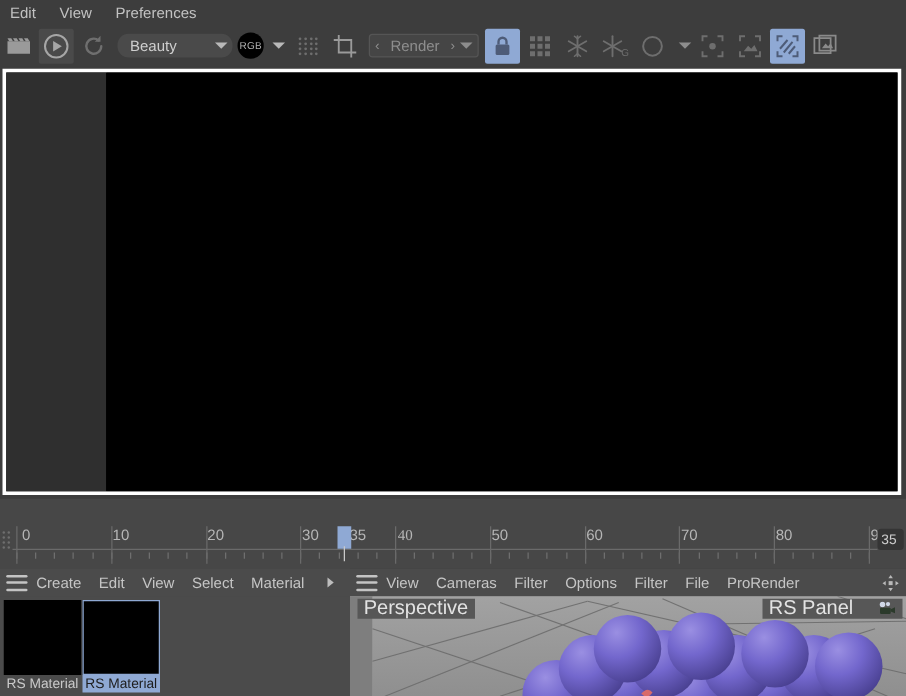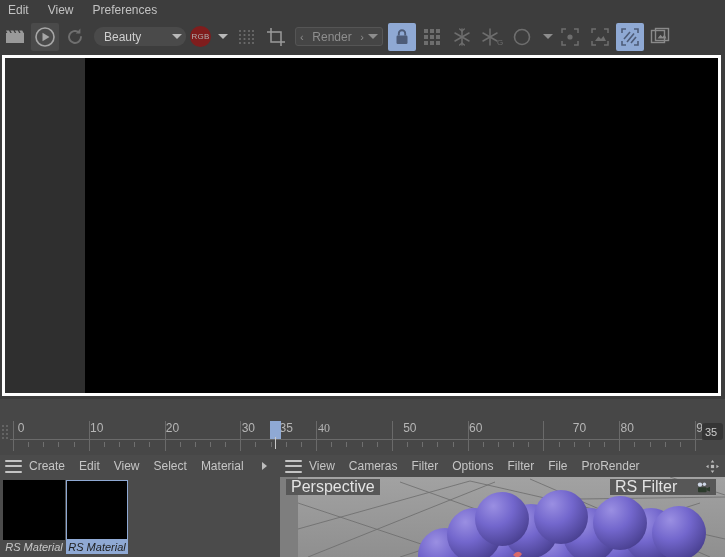--- a/index.html
+++ b/index.html
@@ -81,21 +81,21 @@
   .caret {
     width: 0; height: 0;
     border-left: 5px solid transparent;
     border-right: 5px solid transparent;
     border-top: 5px solid #b9b9b9;
     margin-left: 4px; flex: 0 0 auto;
   }
   .caret.dim { border-top-color: #8d8d8d; }
   .rgbchip {
     width: 21px; height: 21px; border-radius: 50%;
-    background: #7f1d1d;
+    background: #000000;
     display: flex; align-items: center; justify-content: center;
     font-size: 8px; color: #b0b0b0; letter-spacing: .2px;
     flex: 0 0 auto;
   }
 
   
   .renderview {
     position: absolute; left: 2px; top: 55px;
     width: 719px; height: 341px;
     background: #ffffff;
@@ -217,21 +217,20 @@
 
   
   .matbody {
     position: absolute; left: 0; top: 22px;
     width: 280px; height: 80px;
     background: #4b4b4b;
   }
   .matslot {
     position: absolute; top: 3px;
     width: 62px;
-    font-style: italic;
   }
   .matthumb {
     width: 62px; height: 60px;
     background: #000;
     box-sizing: border-box;
   }
   .matname {
     width: 62px; height: 14px;
     font-size: 11px; color: #c9c9c9;
     text-align: center;
@@ -544,23 +543,23 @@
         <div class="tl-major" style="left: 457.667px;"></div>
         <div class="tl-major" style="left: 533.444px;"></div>
         <div class="tl-major" style="left: 609.222px;"></div>
         <div class="tl-major" style="left: 685px;"></div>
         <div class="tl-label" style="left: 11px;">0</div>
         <div class="tl-label" style="left: 86.7778px;">10</div>
         <div class="tl-label" style="left: 162.556px;">20</div>
         <div class="tl-label" style="left: 238.333px;">30</div>
         <div class="tl-label" style="left: 276.222px;">35</div>
         <div class="tl-label" style="left: 314.111px; font-family: Liberation Serif, serif;">40</div>
-        <div class="tl-label" style="left: 389.889px; margin-left: 10px;">50</div>
+        <div class="tl-label" style="left: 389.889px;">50</div>
         <div class="tl-label" style="left: 465.667px;">60</div>
-        <div class="tl-label" style="left: 541.444px; margin-left: 28px;">70</div>
+        <div class="tl-label" style="left: 541.444px;">70</div>
         <div class="tl-label" style="left: 617.222px;">80</div>
         <div class="tl-label" style="left: 693px;">90</div>
         <div class="tl-playhead" style="left: 260.222px;"></div>
         <div class="tl-playhead-stem" style="left: 265.222px;"></div>
       </div>
     <div class="tl-frame-field">
       <span>35</span>
     </div>
   </div>
 
@@ -655,21 +654,21 @@
           <circle cx="371" cy="58" r="27" fill="url(#sph)"></circle>
           <circle cx="222" cy="42" r="27" fill="url(#sph)"></circle>
           <circle cx="281" cy="40" r="27" fill="url(#sph)"></circle>
           <circle cx="340" cy="46" r="27" fill="url(#sph)"></circle>
           <circle cx="399" cy="56" r="27" fill="url(#sph)"></circle>
           <path d="M233 78 q5 -6 9 -1 q-4 6 -9 1 Z" fill="#d96a6a"></path>
         </svg>
 
         <span class="vp-tag persp">Perspective</span>
         <span class="vp-tag cam">
-          <span>RS Filter</span>
+          <span>RS Panel</span>
           <span class="camicon">
             <svg width="14" height="11" viewBox="0 0 14 11">
               <circle cx="3" cy="2.6" r="2.2" fill="#cfd7e6"></circle>
               <circle cx="7.4" cy="2.2" r="1.7" fill="#cfd7e6"></circle>
               <rect x="1" y="5.2" width="8.6" height="5" rx="1" fill="#2b3a2b"></rect>
               <path d="M9.6 6.4 L13 4.8 L13 9.6 L9.6 8.2 Z" fill="#2b3a2b"></path>
             </svg>
           </span>
         </span>
       </div>

